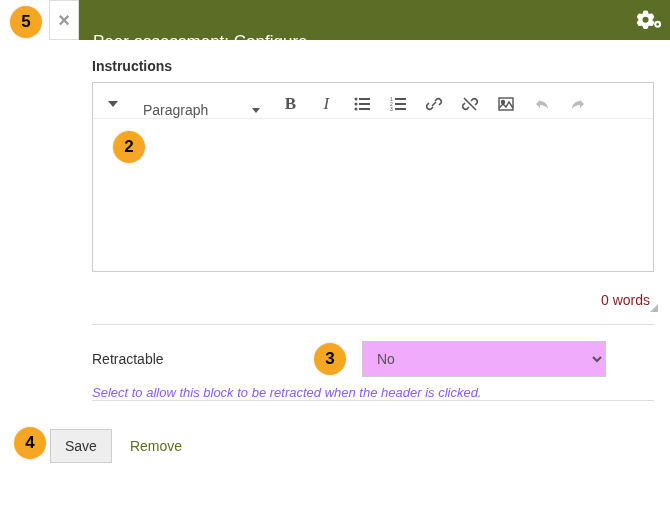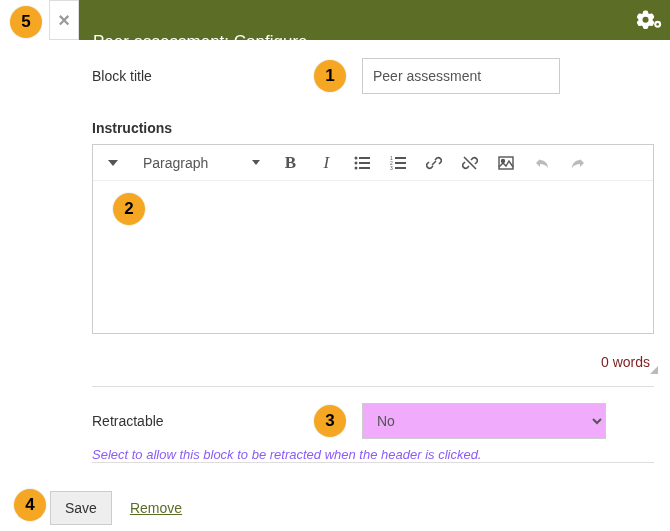--- a/index.html
+++ b/index.html
@@ -80,21 +80,21 @@
     color: #555;
     background: #f0abfc;
   }
   .instructions-label { margin-bottom: 8px; font-weight: bold; }
   .editor-wrap {
     border: 1px solid #ccc;
     width: 100%;
   }
   .toolbar {
     display: flex;
-    align-items: center;
+    align-items: flex-end;
     height: 36px;
     padding: 0 6px;
     gap: 8px;
     border-bottom: 1px solid #eee;
   }
   .tb-btn {
     width: 28px;
     height: 28px;
     display: flex;
     align-items: center;
@@ -159,21 +159,20 @@
   .btn-save {
     background: #eee;
     border: 1px solid #ccc;
     padding: 8px 14px;
     font-size: 14px;
     color: #333;
     cursor: pointer;
   }
   .link-remove {
     color: #5c6e25;
-    text-decoration: underline;
     cursor: pointer;
     font-size: 14px;
   }
   .callout {
     position: absolute;
     width: 32px;
     height: 32px;
     border-radius: 50%;
     background: #f5a623;
     color: #000;
@@ -211,27 +210,20 @@
     <svg width="26" height="20" viewBox="0 0 30 22">
       <path d="M10 0a2 2 0 0 0-2 2l-.3 1.4a7 7 0 0 0-1.3.8L4.9 3.6a2 2 0 0 0-2.4.9L1.3 6.5a2 2 0 0 0 .4 2.5l1.1 1a7 7 0 0 0 0 1.5l-1.1 1a2 2 0 0 0-.4 2.5l1.2 2a2 2 0 0 0 2.4.9l1.5-.6a7 7 0 0 0 1.3.8L8 19.5a2 2 0 0 0 2 2h2a2 2 0 0 0 2-2l.3-1.4a7 7 0 0 0 1.3-.8l1.5.6a2 2 0 0 0 2.4-.9l1.2-2a2 2 0 0 0-.4-2.5l-1.1-1a7 7 0 0 0 0-1.5l1.1-1a2 2 0 0 0 .4-2.5l-1.2-2a2 2 0 0 0-2.4-.9l-1.5.6a7 7 0 0 0-1.3-.8L14 2a2 2 0 0 0-2-2h-2zm1 7.2a3.5 3.5 0 1 1 0 7 3.5 3.5 0 0 1 0-7z"></path>
       <circle cx="25" cy="16" r="4"></circle>
       <circle cx="25" cy="16" r="1.5" fill="#5c6e25"></circle>
     </svg>
   </div>
 </div>
 
 <div class="body">
 
-  <div class="form-row">
-    <div class="form-label">Block title</div>
-    <div style="position:relative;">
-      <div class="callout" style="left:-48px; top:2px;">1</div>
-      <input class="text-input" type="text" value="Peer assessment" style="">
-    </div>
-  </div>
 
   <div class="instructions-label">Instructions</div>
 
   <div class="editor-wrap" style="position:relative;">
     <div class="toolbar">
       <div class="tb-btn">
           <div class="chev"></div>
         </div>
       <div class="tb-format">
         <span>Paragraph</span>

